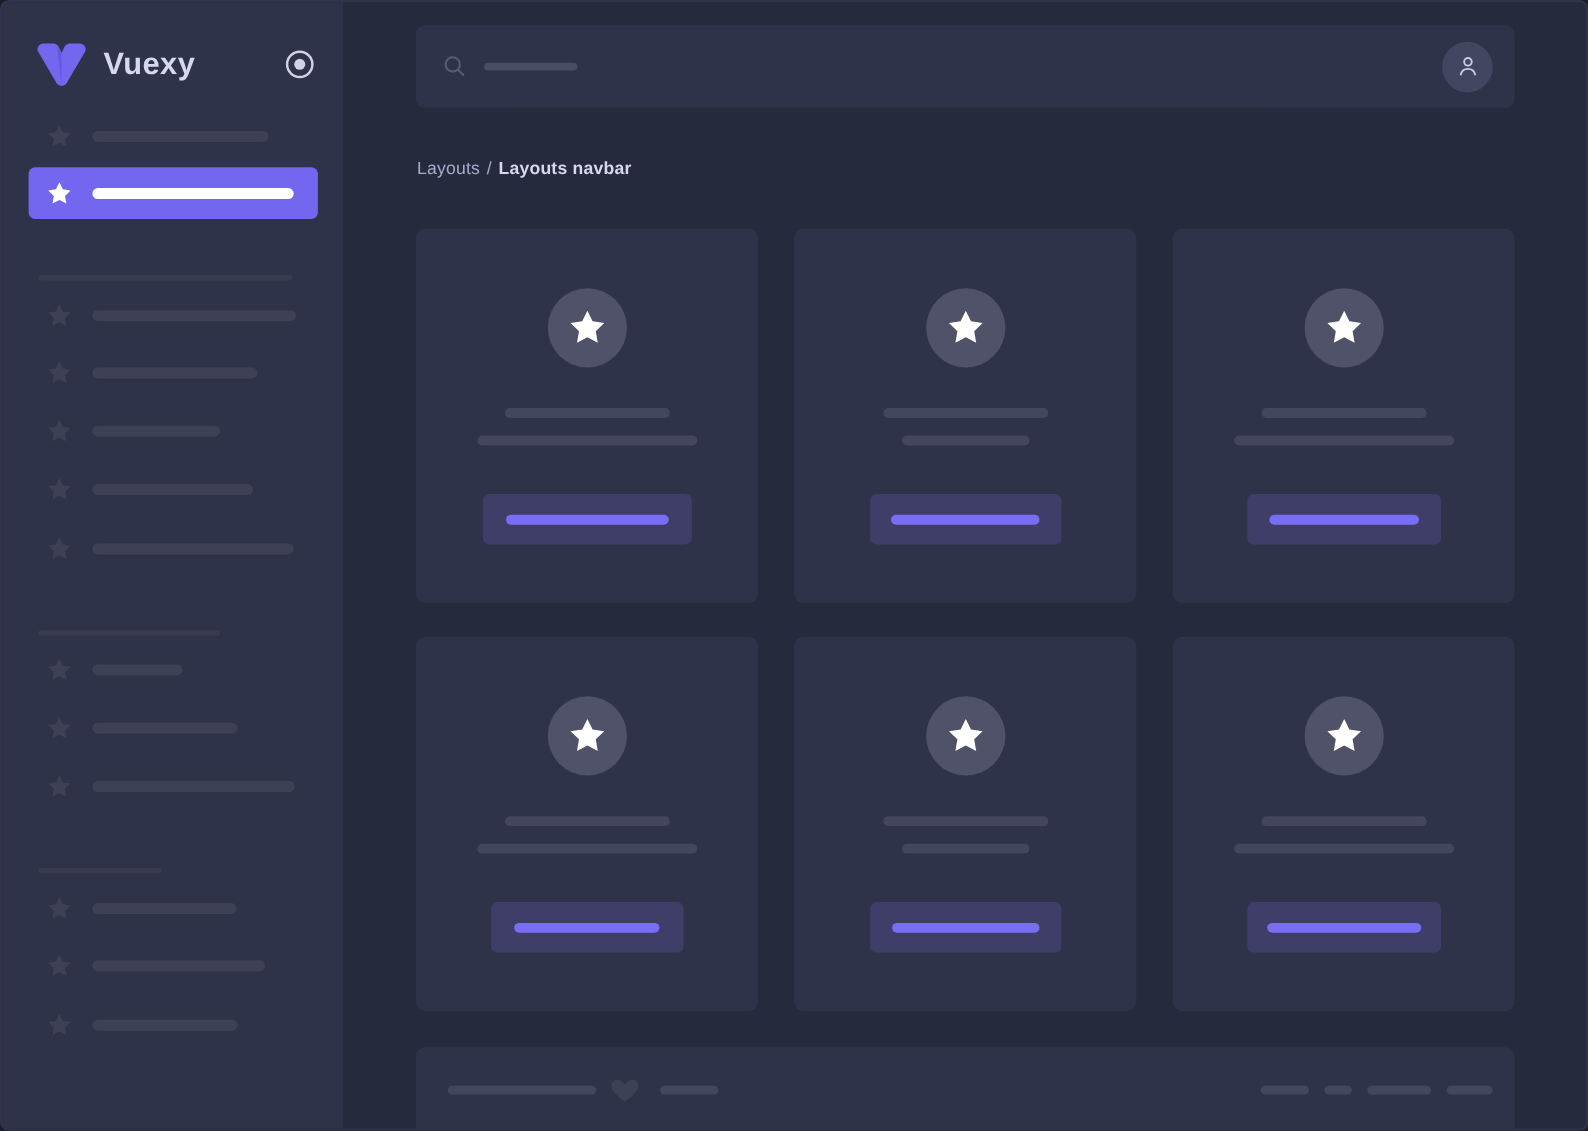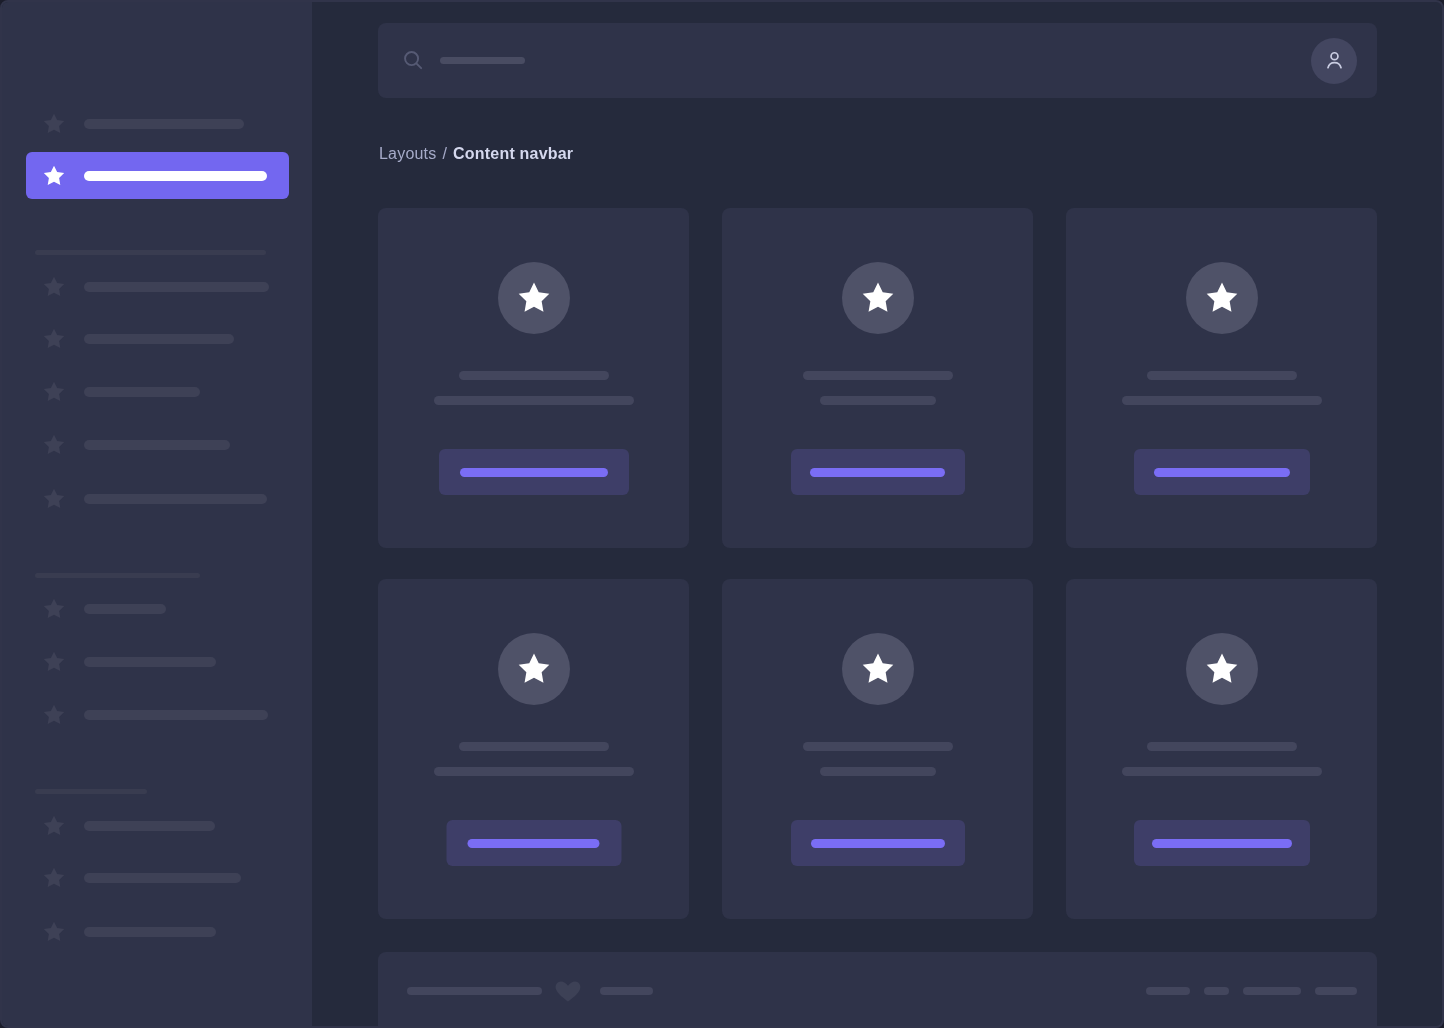--- a/index.html
+++ b/index.html
@@ -101,20 +101,35 @@
   .footer-card .fbar { height:8px; border-radius:4px; background:var(--skeleton-card,#43465d); flex:0 0 auto; }
   .heart { width:30px; height:28px; color:var(--heart,#3d4156); margin:0 16px 0 12px; flex:0 0 auto; display:inline-flex; }
   .footer-right { margin-left:auto; display:flex; align-items:center; gap:14px; }
 </style>
 </head>
 <body>
 
 <div class="screen" style="--bg: #252a3c; --surface: #2f3349; --border: #31344a; --primary: #7367f0; --primary-bright: #7a6df5; --text-bright: #d5d8ee; --text-muted: #a6abc9; --skeleton: #3e4156; --skeleton-dim: #393c50; --skeleton-card: #43465d; --navbar-skeleton: #494c62; --icon-muted: #565a74; --avatar-nav: #434660; --avatar-icon: #c9cce1; --avatar-card: #4f5268; --button-bg: #3e3e68; --heart: #3d4156;">
 
   <aside class="sidebar">
+    <div class="logo-row">
+      <span class="logo-mark">
+        <svg viewBox="0 0 49 40" width="50" height="41">
+          <path fill="#7367f0" d="M3.4 8.4C2.1 5 4.6 1.4 8.3 1.4h8.8c2.1 0 4 1.2 4.9 3.1l2.5 5.2 2.5-5.2c.9-1.9 2.8-3.1 4.9-3.1h8.8c3.7 0 6.2 3.6 4.9 7L29.2 36.3c-1.9 3.7-7.5 3.7-9.4 0L3.4 8.4z"></path>
+          <polygon fill="#584ed2" opacity="0.55" points="24.5,9.7 20.2,2.6 24.5,38.6"></polygon>
+        </svg>
+      </span>
+      <span class="logo-text">Vuexy</span>
+      <span class="logo-toggle">
+        <svg viewBox="0 0 27 27" width="27" height="27">
+          <circle cx="13.5" cy="13.5" r="11.5" fill="none" stroke="#d0d3e8" stroke-width="2.2"></circle>
+          <circle cx="13.5" cy="13.5" r="5" fill="#d0d3e8"></circle>
+        </svg>
+      </span>
+    </div>
     <nav class="menu">
         <div class="menu-item" style="top: 109px;">
           <span class="star">
             <svg viewBox="0 0 24 24" fill="currentColor">
               <path d="M12 1.7l3.15 6.4 7.05 1.02-5.1 4.97 1.2 7.02L12 17.8l-6.3 3.31 1.2-7.02-5.1-4.97 7.05-1.02z"></path>
             </svg>
           </span>
           <span class="bar" style="width:160px"></span>
         </div>
         <div class="menu-item active" style="top: 150px;">
@@ -231,21 +246,21 @@
     </div>
     <div class="nav-avatar">
       <svg viewBox="0 0 24 24" fill="none" stroke="currentColor" stroke-width="1.8" stroke-linecap="round">
         <circle cx="12" cy="7.5" r="3.6"></circle>
           <path d="M5.2 19.5c.9-3.4 3.6-5.3 6.8-5.3s5.9 1.9 6.8 5.3"></path>
       </svg>
     </div>
   </header>
 
   <div class="breadcrumb">
-    <span>Layouts</span><span class="sep">/</span><span class="current">Content navbar</span>
+    <span>Layouts</span><span class="sep">/</span><span class="current">Layouts navbar</span>
   </div>
 
   <main class="cards-grid">
       <article class="card">
         <div class="avatar">
           <svg viewBox="0 0 24 24" fill="currentColor">
             <path d="M12 1.7l3.15 6.4 7.05 1.02-5.1 4.97 1.2 7.02L12 17.8l-6.3 3.31 1.2-7.02-5.1-4.97 7.05-1.02z"></path>
           </svg>
         </div>
         <span class="sk l1" style="width:150px"></span>

